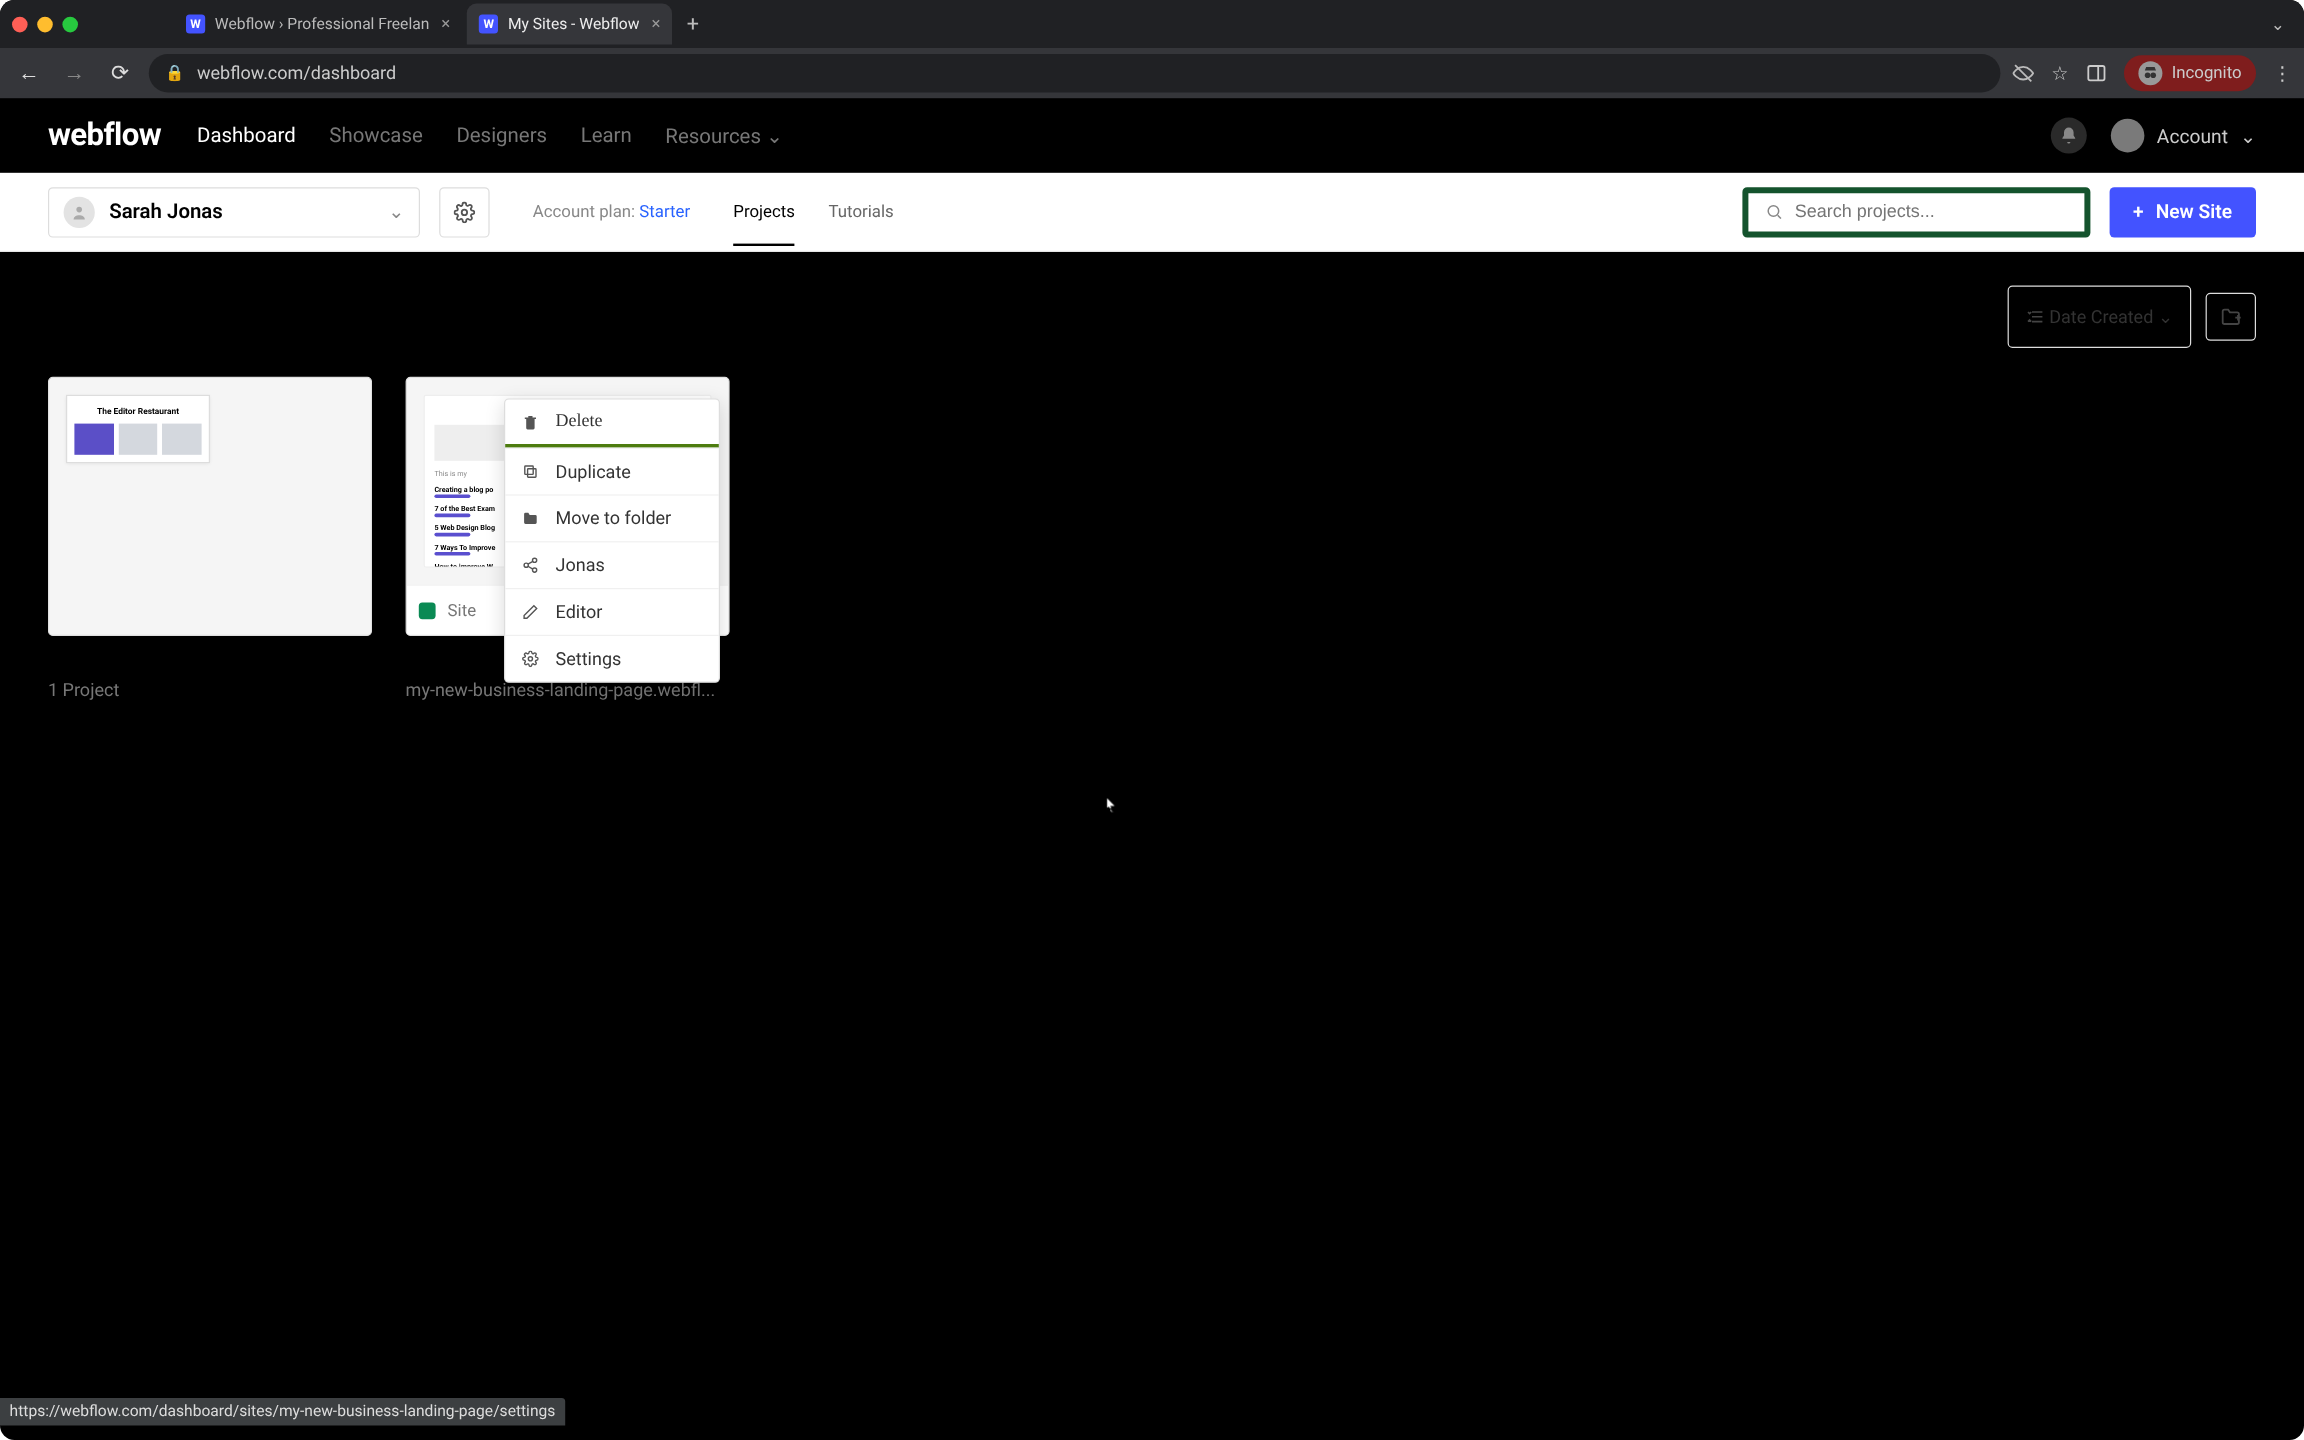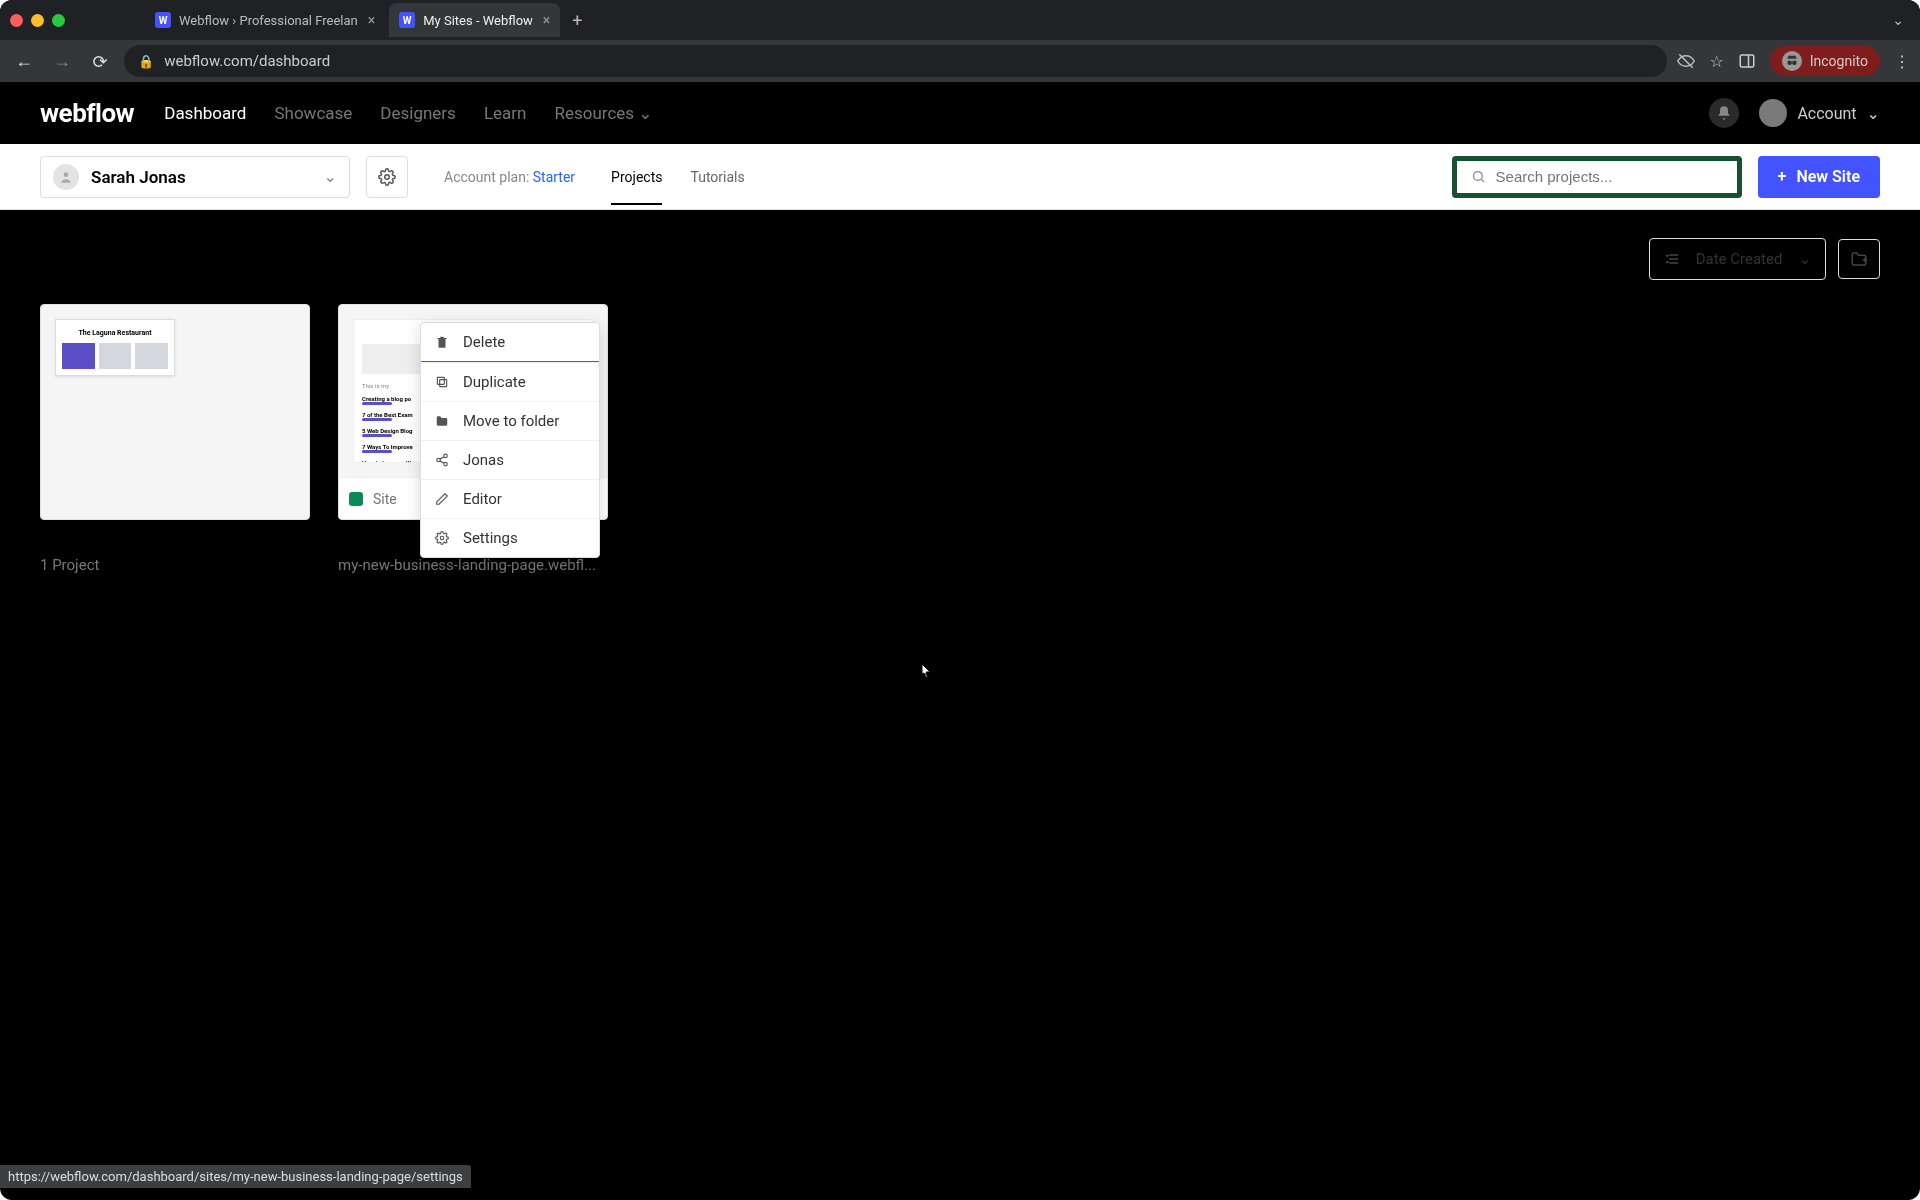--- a/index.html
+++ b/index.html
@@ -117,21 +117,21 @@
   background:#4353ff; color:#fff; font-weight:600;
   height:42px; padding:0 20px; border-radius:4px;
   display:flex;align-items:center;gap:10px;font-size:16px;
 }
 
 
 .main { padding: 28px 40px; position:relative; }
 .main-header { display:flex; align-items:center; margin-bottom:24px; }
 .main-header h2 { font-size:22px; font-weight:700; }
 .main-header .spacer { flex:1; }
-.sort-btn { border:1px solid #ddd;border-radius:4px;height:42px;padding:0 14px;display:flex;align-items:center;gap:16px;font-size:15px;color:#333; }
+.sort-btn { border:1px solid #ddd;border-radius:4px;height:52px;padding:0 14px;display:flex;align-items:center;gap:4px;font-size:15px;color:#333; }
 .folder-add-btn { border:1px solid #ddd;border-radius:4px;width:42px;height:40px;display:flex;align-items:center;justify-content:center;margin-left:12px;color:#333; }
 
 .cards { display:flex; gap:28px; align-items:flex-start; }
 .card {
   width:270px; position:relative;
 }
 .card .thumb {
   border:1px solid #e0e0e0; border-radius:4px;
   height:216px; background:#f5f5f5; overflow:hidden;
   display:flex; flex-direction:column;
@@ -169,21 +169,21 @@
 .context-menu {
   position:absolute; background:#fff; border:1px solid #ddd;
   border-radius:4px; box-shadow:0 4px 16px rgba(0,0,0,.15);
   width:180px; z-index:20;
 }
 .context-menu .item {
   display:flex;align-items:center;gap:12px;
   padding:10px 14px;font-size:15px;color:#333;
 }
 .context-menu .item + .item { border-top:1px solid #f0f0f0; }
-.context-menu .item:first-child { border-bottom:1px solid #4d7c0f; }
+.context-menu .item:first-child { border-bottom:3px solid #4d7c0f;font-family:Liberation Serif, serif; }
 .context-menu .ic { width:16px;text-align:center;color:#555; }
 
 
 .cursor {
   position:fixed; width:18px; height:22px; z-index:50;
   pointer-events:none;
 }
 
 
 .status-url {
@@ -347,21 +347,21 @@
               <line x1="20" y1="10" x2="20" y2="16"></line>
             </svg>
     </div>
   </div>
 
   <div class="cards">
 
     <div class="card">
       <div class="thumb" style="align-items:flex-start;">
         <div class="folder-preview">
-          <div class="hdr">The Laguna Restaurant</div>
+          <div class="hdr">The Editor Restaurant</div>
           <div class="row">
             <div class="tile purple"></div>
             <div class="tile"></div>
             <div class="tile"></div>
           </div>
         </div>
       </div>
       <h3>Websites</h3>
       <div class="sub">1 Project</div>
     </div>

